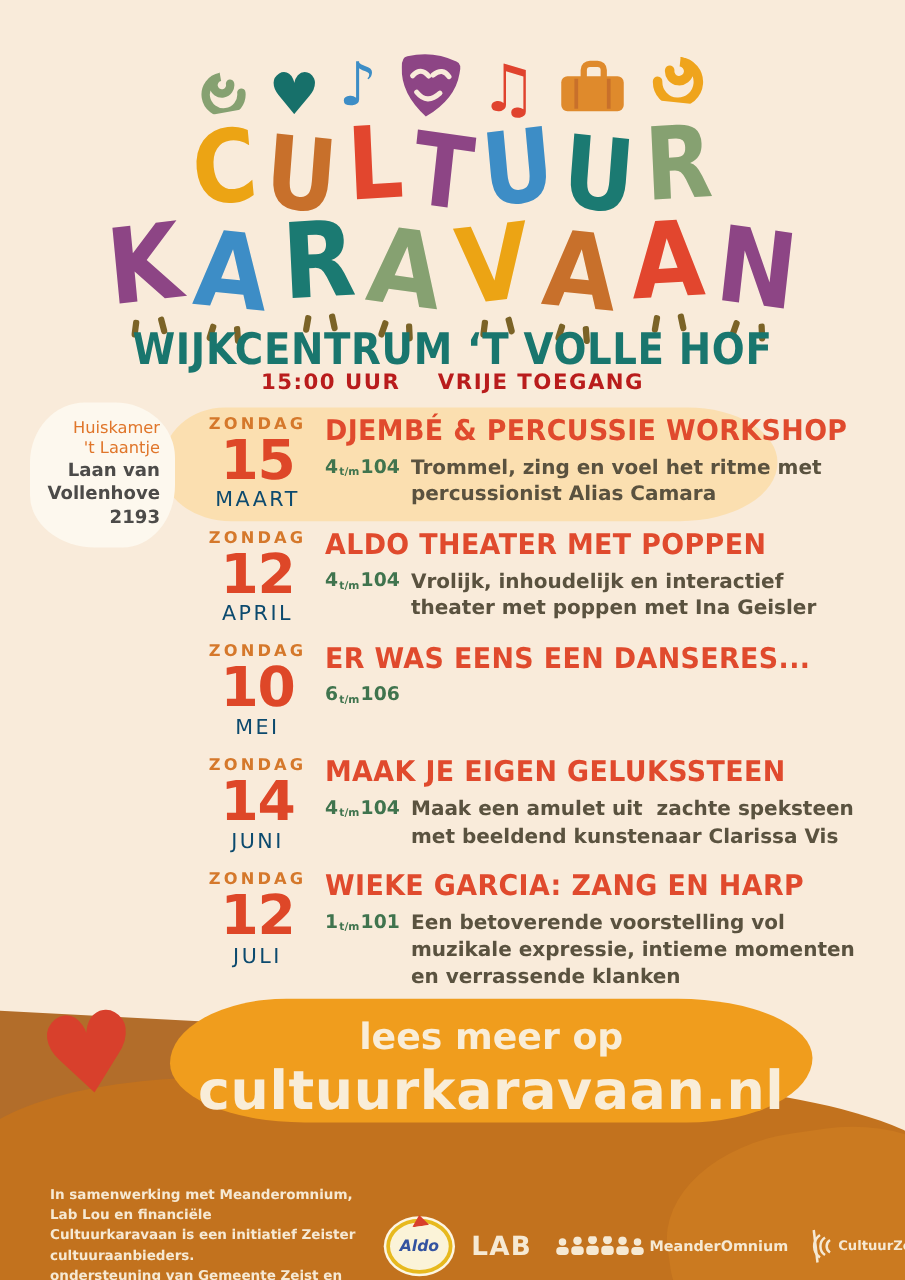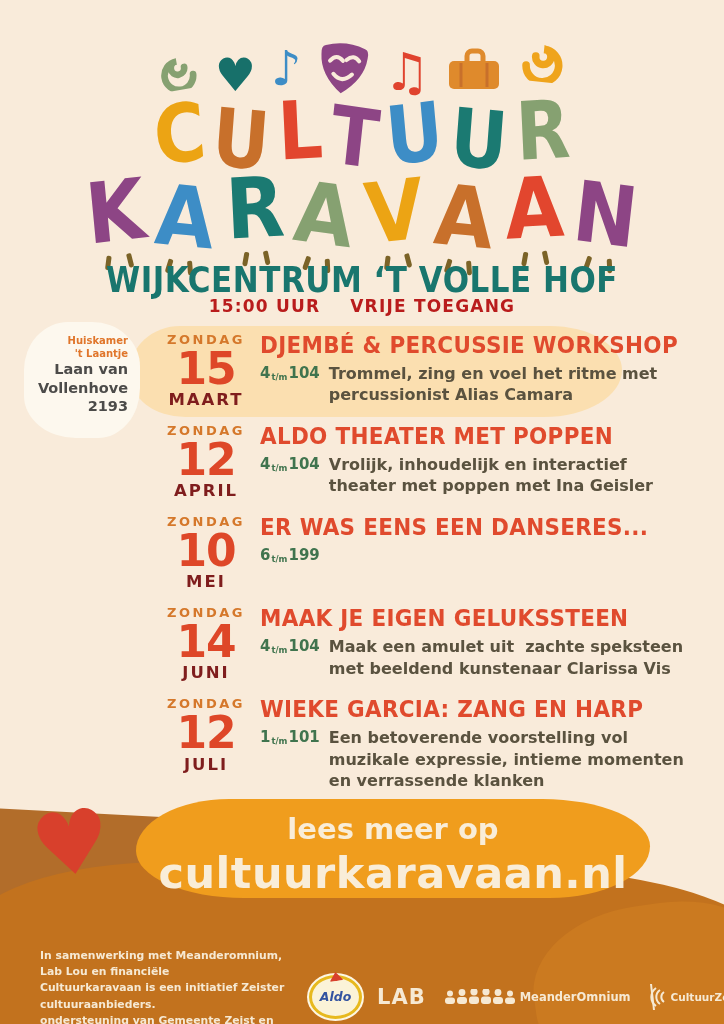--- a/index.html
+++ b/index.html
@@ -37,31 +37,31 @@
   .venue{position:absolute;top:260px;left:0;width:100%;text-align:center;
     font-size:31px;font-weight:800;color:#19766e;letter-spacing:.5px;
     transform:scaleY(1.12);transform-origin:center top;z-index:2;}
   .timeline{position:absolute;top:296px;left:0;width:100%;text-align:center;
     font-size:17px;font-weight:700;color:#b91c1c;letter-spacing:1.2px;z-index:2;}
   .timeline .gap{display:inline-block;width:30px;}
   
   .loc-card{position:absolute;left:24px;top:322px;width:116px;height:116px;
     background:#fdf8ee;border-radius:44px 48px 42px 52px / 48px 44px 50px 42px;
     padding:13px 12px 0 0;box-sizing:border-box;text-align:right;z-index:2;}
-  .loc-card .nm{font-size:10px;font-weight:700;color:#e0762b;line-height:1.25;}
+  .loc-card .nm{font-size:13px;font-weight:400;color:#e0762b;line-height:1.25;}
   .loc-card .ad{font-size:14.5px;font-weight:700;color:#4c4b49;line-height:1.28;}
   
   .peach-blob{position:absolute;left:130px;top:326px;width:492px;height:91px;
     background:#fbdfb0;border-radius:50px 72px 78px 55px / 45px 44px 47px 42px;z-index:1;}
   .events{position:absolute;left:136px;top:331px;right:6px;z-index:2;}
   .event{display:flex;margin-bottom:13px;margin-left:24px;}
   .edate{width:92px;flex-shrink:0;text-align:center;padding-top:1px;}
   .eday{font-size:13px;font-weight:800;color:#d5782b;letter-spacing:2.5px;}
   .enum{font-size:44px;font-weight:800;color:#de4728;line-height:.98;letter-spacing:-1px;}
-  .emonth{font-size:16.5px;font-weight:700;color:#7f1d1d;letter-spacing:2px;}
+  .emonth{font-size:16.5px;font-weight:400;color:#0c4a6e;letter-spacing:2px;}
   .einfo{padding-left:8px;padding-top:1px;}
   .etitle{font-size:21.5px;font-weight:800;color:#e04a2d;letter-spacing:.3px;
     transform:scaleY(1.06);transform-origin:left top;white-space:nowrap;}
   .drow{display:flex;gap:9px;margin-top:6px;}
   .ages{font-size:15px;font-weight:800;color:#40744e;white-space:nowrap;line-height:1.4;}
   .ages .sep{font-size:8.5px;position:relative;top:2px;margin:0 1px;}
   .desc{font-size:16px;font-weight:700;color:#5a523f;line-height:1.33;white-space:pre-wrap;}
   
   .wave-brown{position:absolute;left:-50px;top:806px;width:520px;height:420px;
     background:#b26d2a;border-top-right-radius:170px 95px;
@@ -208,21 +208,21 @@
 
       <div class="event">
         <div class="edate">
           <div class="eday">ZONDAG</div>
           <div class="enum">10</div>
           <div class="emonth">MEI</div>
         </div>
         <div class="einfo">
           <div class="etitle">ER WAS EENS EEN DANSERES...</div>
           <div class="drow">
-            <div class="ages"><span>6</span><span class="sep">t/m</span><span>199</span></div>
+            <div class="ages"><span>6</span><span class="sep">t/m</span><span>106</span></div>
           </div>
         </div>
       </div>
 
       <div class="event">
         <div class="edate">
           <div class="eday">ZONDAG</div>
           <div class="enum">14</div>
           <div class="emonth">JUNI</div>
         </div>

